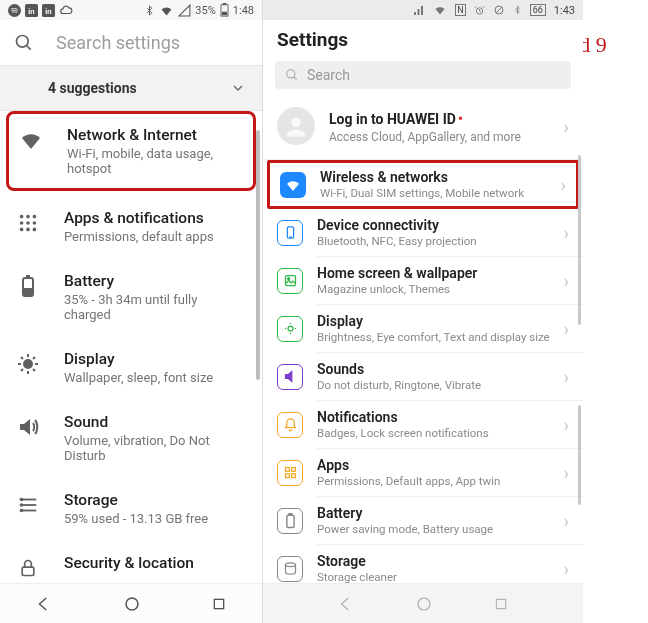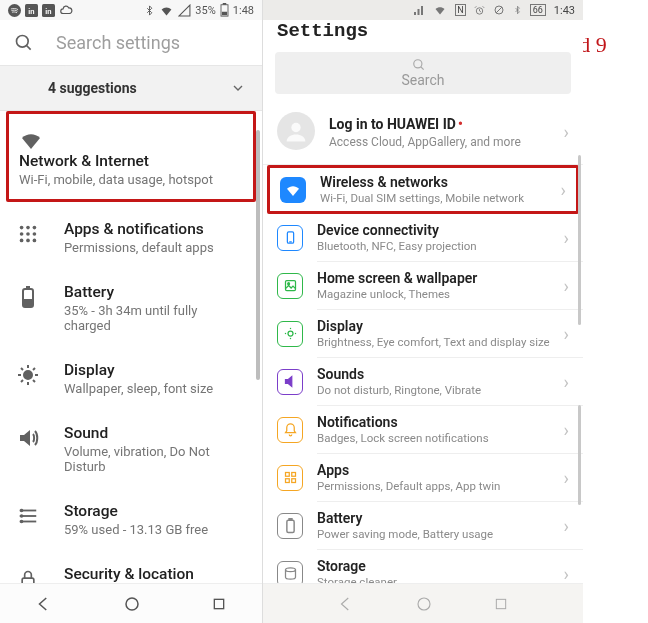--- a/index.html
+++ b/index.html
@@ -23,31 +23,31 @@
   
   .suggestions { background: #f2f2f2; border-top: 1px solid #e6e6e6; border-bottom: 1px solid #e6e6e6; display: flex; align-items: center; padding: 14px 16px 14px 48px; }
   .suggestions .txt { font-size: 14px; font-weight: 700; color: #333; }
   .suggestions .chev { color: #666; }
   
   .list { flex: 1; overflow: hidden; }
   .row { display: flex; align-items: flex-start; padding: 14px 16px; }
   .row .icon { width: 24px; height: 24px; color: #616161; margin-right: 24px; flex-shrink: 0; margin-top: 2px; display:flex; align-items:center; justify-content:center;}
   .row .title { font-size: 15.5px; color: #212121; font-weight: 500; }
   .row .sub { font-size: 13px; color: #757575; margin-top: 2px; }
-  .row.highlight { border: 3px solid #c41717; margin: 0 6px 4px 6px; padding: 12px 10px; border-radius: 2px; flex-direction: column; }
+  .row.highlight { border: 3px solid #c41717; margin: 0 6px 4px 6px; padding: 12px 10px; border-radius: 8px; }
   
   .scrollbar-l { position: absolute; right: 2px; top: 130px; width: 4px; height: 250px; background: #bdbdbd; border-radius: 2px; }
   
   .navbar { height: 40px; background: #fcfcfc; border-top: 1px solid #eee; display: flex; align-items: center; justify-content: center; gap: 70px; color: #555; }
   .navbar svg { display:block; }
   .navbar-right { background: #f5f4f2; color: #999; gap: 60px; }
   
-  .r-header { padding: 0 14px 4px; font-family: Liberation Mono, monospace; }
+  .r-header { padding: 8px 14px 4px; }
   .r-header .title { font-size: 19px; font-weight: 700; color: #222; }
-  .r-search { margin: 6px 12px 8px; background: #efefef; border-radius: 4px; display: flex; align-items: center; padding: 6px 10px; color: #999; font-size: 14px; flex-direction: column; }
+  .r-search { margin: 6px 12px 8px; background: #efefef; border-radius: 4px; display: flex; align-items: center; padding: 6px 10px; color: #999; font-size: 14px; }
   .r-search svg { margin-right: 8px; }
   
   .login-row { display: flex; align-items: center; padding: 10px 14px 14px; border-bottom: 1px solid #eee; }
   .avatar { width: 38px; height: 38px; border-radius: 50%; background: #e5e5e5; display:flex; align-items:center; justify-content:center; margin-right: 14px; flex-shrink:0;}
   .avatar svg { color: #fafafa; }
   .login-row .title { font-size: 14px; font-weight: 700; color: #222; }
   .login-row .dot { color: #d32f2f; font-size: 16px; margin-left: 2px; }
   .login-row .sub { font-size: 12px; color: #8a8a8a; margin-top: 2px; }
   .chev-r { color: #c4c4c4; font-size: 18px; }
   

